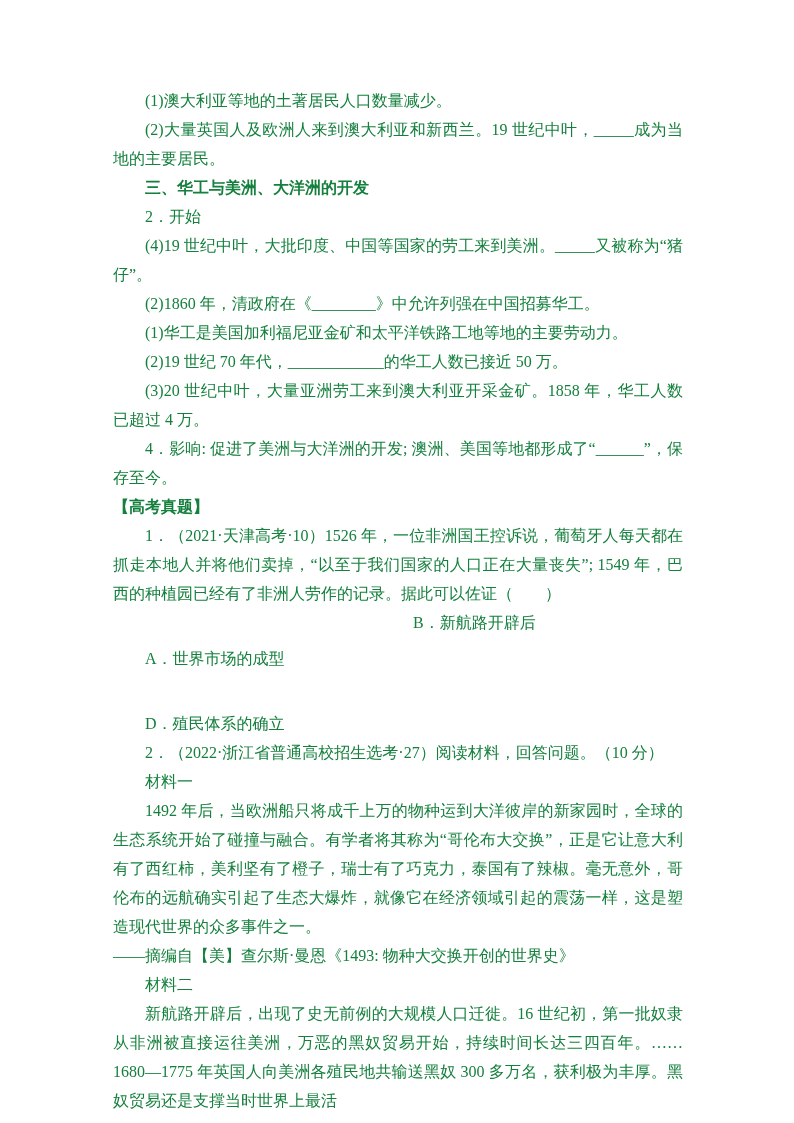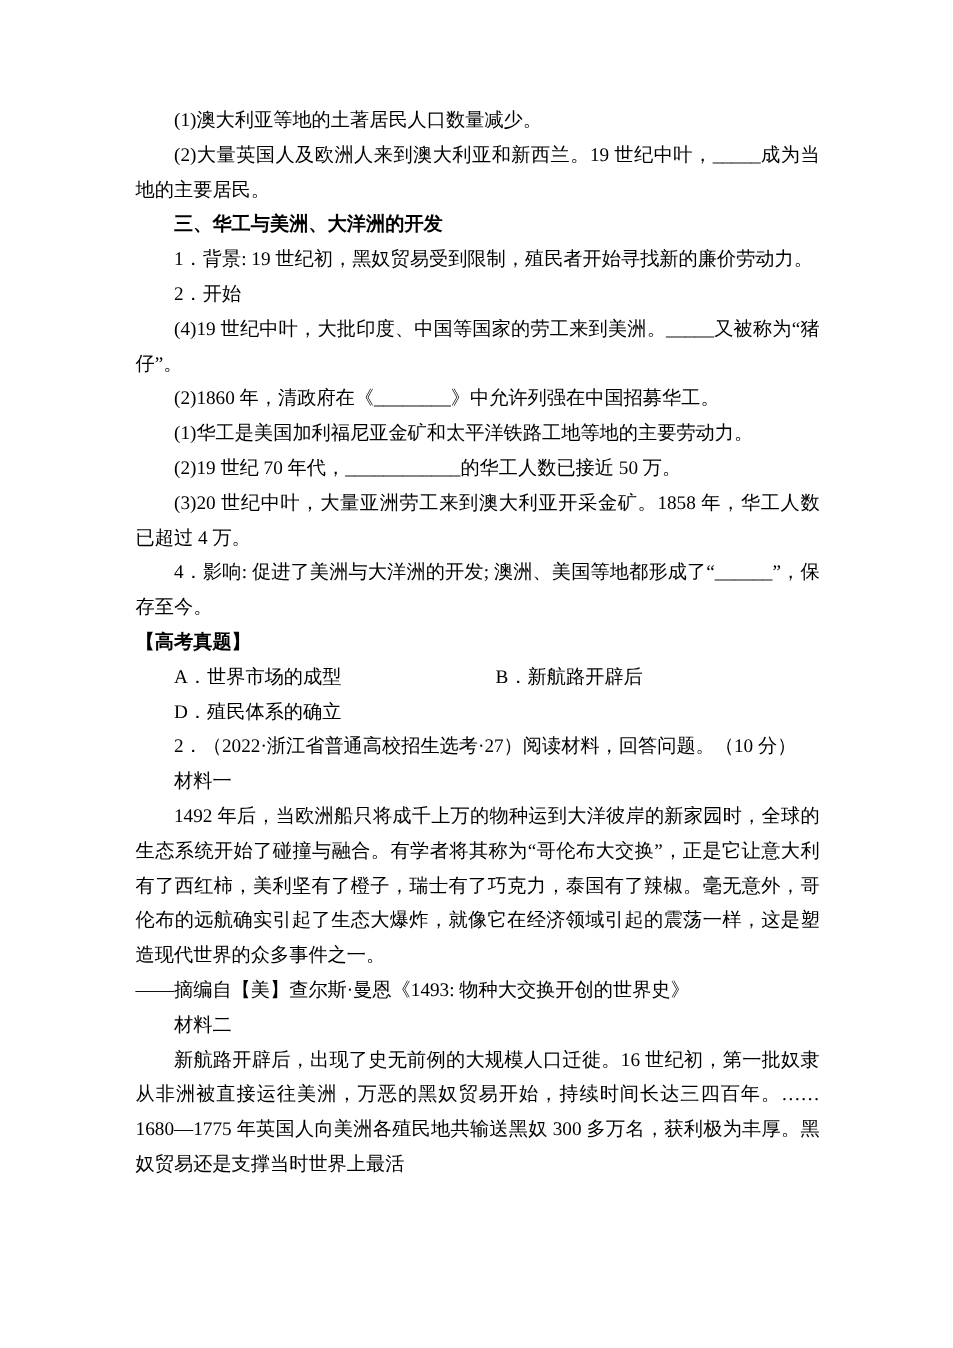--- a/index.html
+++ b/index.html
@@ -5,49 +5,49 @@
   html,body{margin:0;padding:0;background:#ffffff;}
   .page{
     width:794px;
     height:1123px;
     background:#ffffff;
     box-sizing:border-box;
     padding:86px 111px 32px 113px;
     font-family:"Liberation Serif","DejaVu Serif",serif;
     font-size:16px;
     line-height:29px;
-    color:#000000;
+    color:#15803d;
     overflow:hidden;
   }
   .line{white-space:normal;}
   .p{text-indent:2em;text-align:justify;}
   .pb{text-indent:2em;font-weight:bold;}
   .flushb{font-weight:bold;text-indent:0;}
   .right{text-align:left;}
   .options-row{display:flex;padding-left:2em;}
   .option-cell{display:inline-block;}
-  .option-cell:first-child{width:268px;}
+  .option-cell:first-child{width:268px;margin-top:36px;}
 </style>
 </head>
 <body>
 
 <div class="page">
   <div>
       <div class="line p">(1)澳大利亚等地的土著居民人口数量减少。</div>
       <div class="line p">(2)大量英国人及欧洲人来到澳大利亚和新西兰。19 世纪中叶，_____成为当地的主要居民。</div>
       <div class="line pb">三、华工与美洲、大洋洲的开发</div>
-      <div class="line p">1．背景: 19 世纪初，黑奴贸易受到限制，殖民者开始寻找新的廉价劳动力。</div>
       <div class="line p">2．开始</div>
       <div class="line p">(4)19 世纪中叶，大批印度、中国等国家的劳工来到美洲。_____又被称为“猪仔”。</div>
       <div class="line p">(2)1860 年，清政府在《________》中允许列强在中国招募华工。</div>
       <div class="line p">(1)华工是美国加利福尼亚金矿和太平洋铁路工地等地的主要劳动力。</div>
       <div class="line p">(2)19 世纪 70 年代，____________的华工人数已接近 50 万。</div>
       <div class="line p">(3)20 世纪中叶，大量亚洲劳工来到澳大利亚开采金矿。1858 年，华工人数已超过 4 万。</div>
       <div class="line p">4．影响: 促进了美洲与大洋洲的开发; 澳洲、美国等地都形成了“______”，保存至今。</div>
       <div class="line flushb">【高考真题】</div>
+      <div class="line p">1．（2021·天津高考·10）1526 年，一位非洲国王控诉说，葡萄牙人每天都在抓走本地人并将他们卖掉，“以至于我们国家的人口正在大量丧失”; 1549 年，巴西的种植园已经有了非洲人劳作的记录。据此可以佐证（　　）</div>
       <div class="options-row">
         <span class="option-cell">A．世界市场的成型</span>
         <span class="option-cell">B．新航路开辟后</span>
       </div>
       <div class="options-row">
         <span class="option-cell">D．殖民体系的确立</span>
       </div>
       <div class="line p">2．（2022·浙江省普通高校招生选考·27）阅读材料，回答问题。（10 分）</div>
       <div class="line p">材料一</div>
       <div class="line p">1492 年后，当欧洲船只将成千上万的物种运到大洋彼岸的新家园时，全球的生态系统开始了碰撞与融合。有学者将其称为“哥伦布大交换”，正是它让意大利有了西红柿，美利坚有了橙子，瑞士有了巧克力，泰国有了辣椒。毫无意外，哥伦布的远航确实引起了生态大爆炸，就像它在经济领域引起的震荡一样，这是塑造现代世界的众多事件之一。</div>

